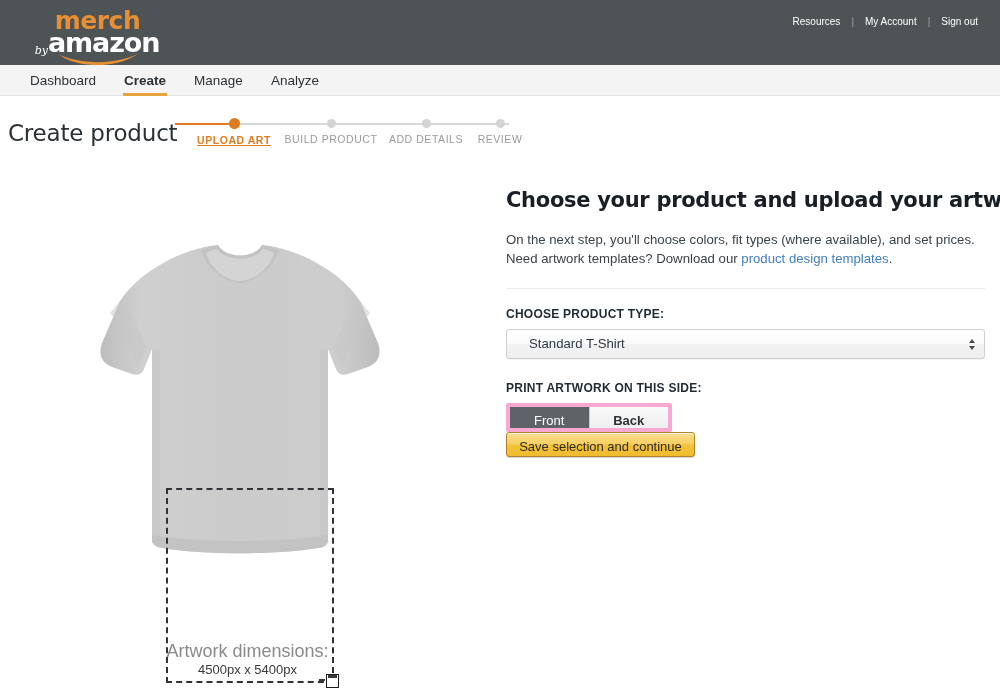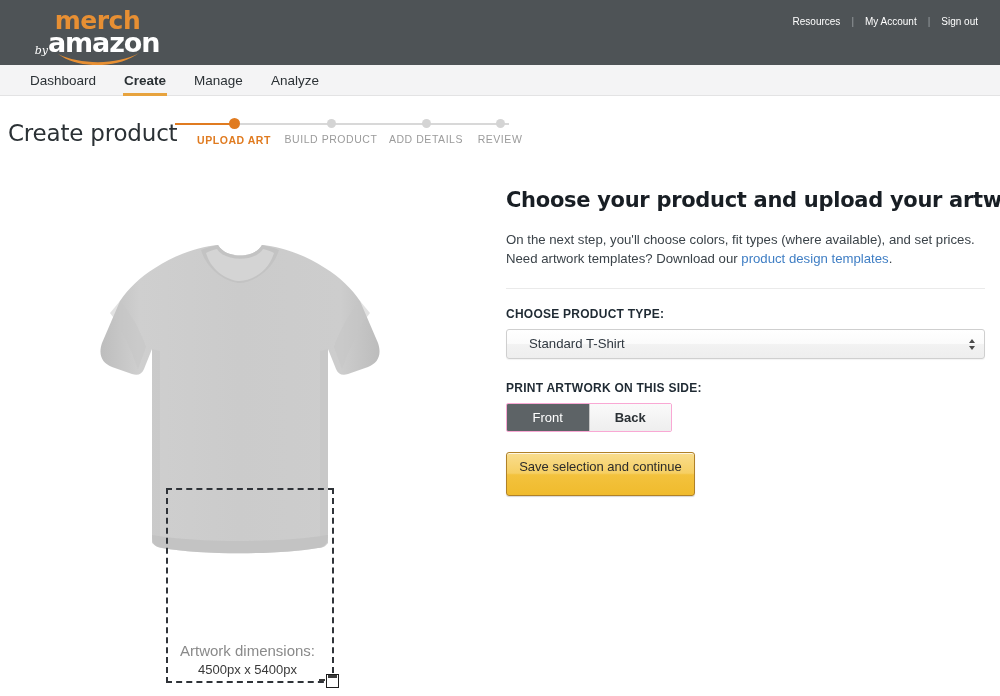--- a/index.html
+++ b/index.html
@@ -107,21 +107,21 @@
     background:#d4d4d4; margin:2px auto 0;
   }
   .step.active .dot{
     width:11px; height:11px; background:#e07b20; margin-top:1px;
   }
   .step .lbl{
     margin-top:5px; font-size:10.5px; letter-spacing:0.55px;
     color:#9b9b9b; white-space:nowrap;
     font-family:"Liberation Sans", sans-serif;
   }
-  .step.active .lbl{ color:#e07b20; font-weight:bold; }
+  .step.active .lbl{ color:#e07b20; font-weight:bold;text-decoration:underline; }
 
   
   .preview{
     position:absolute; left:0; top:168px; width:495px; height:528px;
   }
   .shirt-wrap{
     position:absolute; left:60px; top:75px; width:360px; height:330px;
   }
   .shirt-svg{ position:absolute; left:0; top:0; }
 
@@ -142,21 +142,21 @@
   }
   .handle:after{
     content:""; position:absolute; left:-8px; top:4px;
     width:6px; height:2px; background:#3a3a3a;
   }
 
   .dims{
     position:absolute; left:0; top:474px; width:495px; text-align:center;
   }
   .dims .dims-label{
-    font-size:15px; color:#8a8a8a; line-height:18px;
+    font-size:18px; color:#8a8a8a; line-height:18px;
   }
   .dims .dims-value{
     font-size:13px; color:#3a3a3a; line-height:19px;
   }
 
   
   .right{
     position:absolute; left:506px; top:188px; width:480px;
   }
   .r-title{
@@ -202,40 +202,39 @@
   .select-box .arrows i{
     display:block; width:0; height:0;
     border-left:3.5px solid transparent;
     border-right:3.5px solid transparent;
   }
   .select-box .arrows i.up{ border-bottom:4px solid #4a4a4a; }
   .select-box .arrows i.dn{ border-top:4px solid #4a4a4a; }
 
   .seg{
     display:flex; width:166px; height:29px;
-    border:1px solid #f9a8d4;
+    border:4px solid #f9a8d4;
     border-radius:2px;
     overflow:hidden;
   }
   .seg div{
     flex:1; text-align:center; line-height:27px;
     font-size:13px; cursor:pointer;
   }
   .seg .on{
     background:#5d6366; color:#ffffff;
   }
   .seg .off{
     background:linear-gradient(to bottom,#fafafa,#eeeeee); color:#2b3135;
     border-left:1px solid #c7c7c7;
     font-weight:bold;
   }
 
   .save-btn{
-    margin-top:20px;
-    width:189px; height:44px;
+    width:189px; height:25px;
     border:1px solid #b08128;
     border-radius:3px;
     background:linear-gradient(to bottom,#f9dd8e 0%,#f6cf63 48%,#f3c23d 52%,#f0bb2d 100%);
     box-shadow:inset 0 1px 0 rgba(255,255,255,.75), 0 1px 1px rgba(0,0,0,.16);
     font-size:13px; color:#2b2b2b;
     line-height:28px; text-align:center;
     cursor:pointer;
   }
 </style>
 </head>

